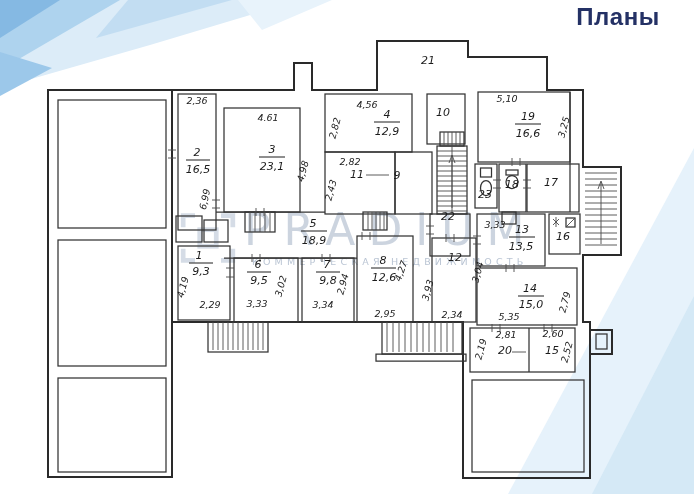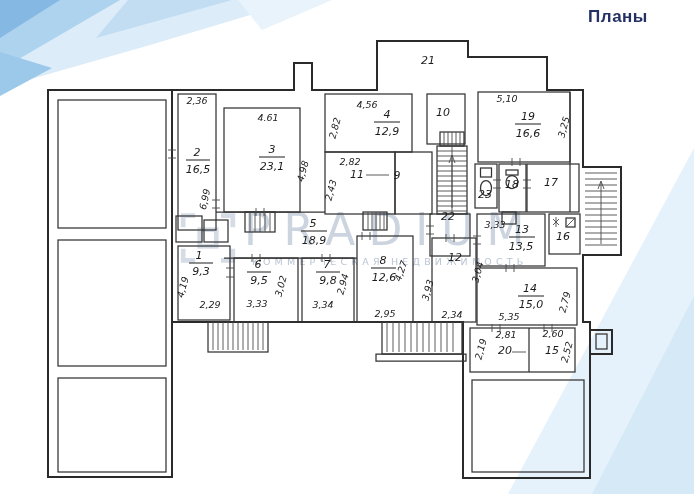--- a/index.html
+++ b/index.html
@@ -3,21 +3,21 @@
 <meta charset="utf-8">
 <style>
   html,body{margin:0;padding:0;background:#fff;}
   .stage{position:relative;width:694px;height:494px;background:#ffffff;overflow:hidden;
          font-family:"DejaVu Sans",sans-serif;}
   .layer{position:absolute;left:0;top:0;width:694px;height:494px;}
 
   
   .title{position:absolute;top:3px;right:4px;width:144px;text-align:center;
          color:#243165;font-family:"Liberation Sans",sans-serif;font-weight:bold;
-         font-size:17px;line-height:27px;letter-spacing:.5px;}
+         font-size:24px;line-height:27px;letter-spacing:.5px;}
 
   
   .wm{position:absolute;left:178px;top:212px;width:360px;height:64px;pointer-events:none;}
   .wm-brand{position:absolute;left:66px;top:-8px;font-size:44px;font-weight:500;
             letter-spacing:13px;color:rgba(172,186,203,.62);white-space:nowrap;}
   .wm-tag{position:absolute;left:74px;top:44px;font-size:9.5px;letter-spacing:4.2px;
           color:rgba(165,180,198,.78);white-space:nowrap;}
 
   
   .w2{stroke:#2a2a2a;stroke-width:2;fill:none;stroke-linecap:square;}

